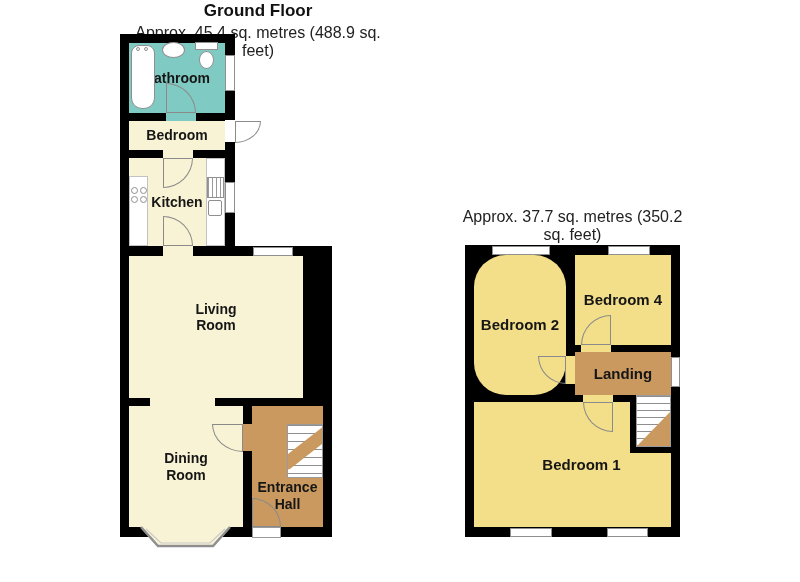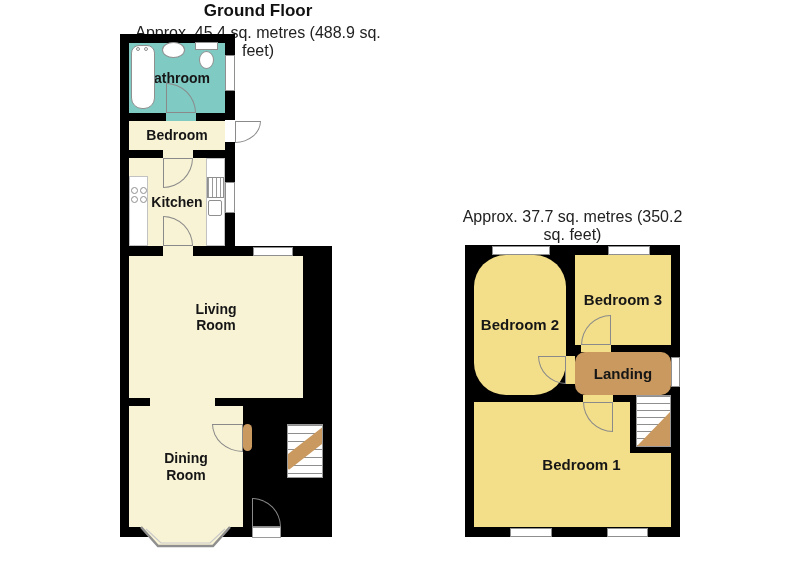--- a/index.html
+++ b/index.html
@@ -9,21 +9,21 @@
   .titleblock { position:absolute; text-align:center; color:#111; }
   .floor-title { font-size:17px; font-weight:bold; line-height:1.1; }
   .floor-sub { font-size:16px; margin-top:3px; color:#222; }
   .footer { position:absolute; left:0; top:559px; width:800px; text-align:center; font-size:13px; color:#111; }
 
   .wall { position:absolute; background:#000; }
   .room { position:absolute; display:flex; align-items:center; justify-content:center;
           text-align:center; font-weight:bold; color:#161616; white-space:pre-line; line-height:1.15; }
   .cream { background:#f8f3d5; }
   .teal  { background:#7fcbc4; }
-  .brown { background:#c9995f;border-radius:10px; }
+  .brown { background:#c9995f; }
   .yellow{ background:#f3df8a; }
   .fs-g { font-size:14px; }
   .fs-f { font-size:15px; }
 
   .gap { position:absolute; }
   .door { position:absolute; border:1px solid #8a8a8a; background:transparent; }
   .d-tr { border-radius:0 100% 0 0; }
   .d-br { border-radius:0 0 100% 0; }
   .d-bl { border-radius:0 0 0 100%; }
   .d-tl { border-radius:100% 0 0 0; }
@@ -67,20 +67,24 @@
     <span>Kitchen</span>
   </div>
   <div class="room cream fs-g" style="left:129px; top:256px; width:174px; height:142px; padding-bottom:20px;">
     <span>Living
 Room</span>
   </div>
   <div class="room cream fs-g" style="left:129px; top:406px; width:114px; height:121px;">
     <span>Dining
 Room</span>
   </div>
+  <div class="room brown fs-g" style="left:252px; top:406px; width:71px; height:121px; padding-top:58px;">
+    <span>Entrance
+Hall</span>
+  </div>
 
   <div class="gap teal" style="left:166px; top:113px; width:30px; height:8px;"></div>
   <div class="gap cream" style="left:163px; top:150px; width:30px; height:8px;"></div>
   <div class="gap cream" style="left:163px; top:246px; width:30px; height:10px;"></div>
   <div class="gap cream" style="left:150px; top:398px; width:65px; height:8px;"></div>
   <div class="gap brown" style="left:243px; top:424px; width:9px;  height:27px;"></div>
   <div class="gap" style="left:225px; top:120px; width:10px; height:22px; background:#fff;"></div>
   <div class="gap" style="left:252px; top:527px; width:29px; height:11px; background:#fff; border:1px solid #9a9a9a;"></div>
 
   <div class="door d-tr" style="left:166px; top:83px;  width:30px; height:30px;"></div>
@@ -119,21 +123,21 @@
     <path d="M13 2 L30 21 L85 21 L102 2" fill="none" stroke="#8f8f8f" stroke-width="2.5"></path>
     <path d="M18 4 L33 18 L82 18 L97 4" fill="none" stroke="#c9c9c9" stroke-width="1.2"></path>
   </svg>
 
   <div class="wall" style="left:465px; top:245px; width:215px; height:292px;"></div>
 
   <div class="room yellow fs-f" style="left:474px; top:255px; width:92px; height:140px;border-radius:32px;">
     <span>Bedroom 2</span>
   </div>
   <div class="room yellow fs-f" style="left:575px; top:255px; width:96px; height:90px;">
-    <span>Bedroom 3</span>
+    <span>Bedroom 4</span>
   </div>
   <div class="room brown fs-f" style="left:575px; top:352px; width:96px; height:43px;">
     <span>Landing</span>
   </div>
   <div class="room yellow fs-f" style="left:474px; top:402px; width:197px; height:125px; padding-left:18px;">
     <span>Bedroom 1</span>
   </div>
 
   <div class="wall" style="left:630px; top:395px; width:6px; height:58px;"></div>
   <div class="wall" style="left:630px; top:447px; width:41px; height:6px;"></div>

